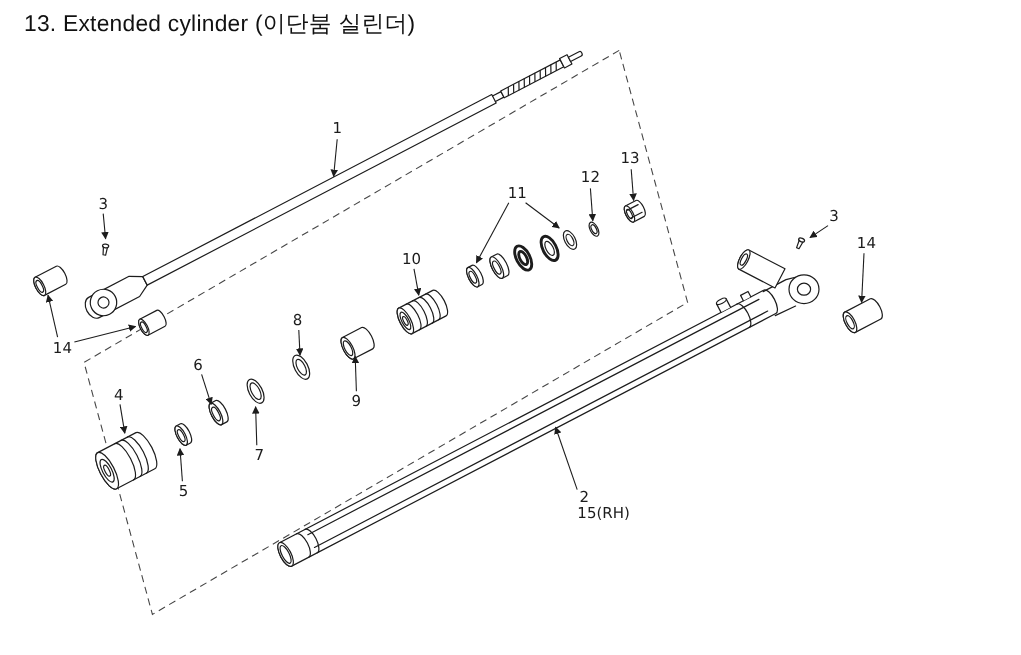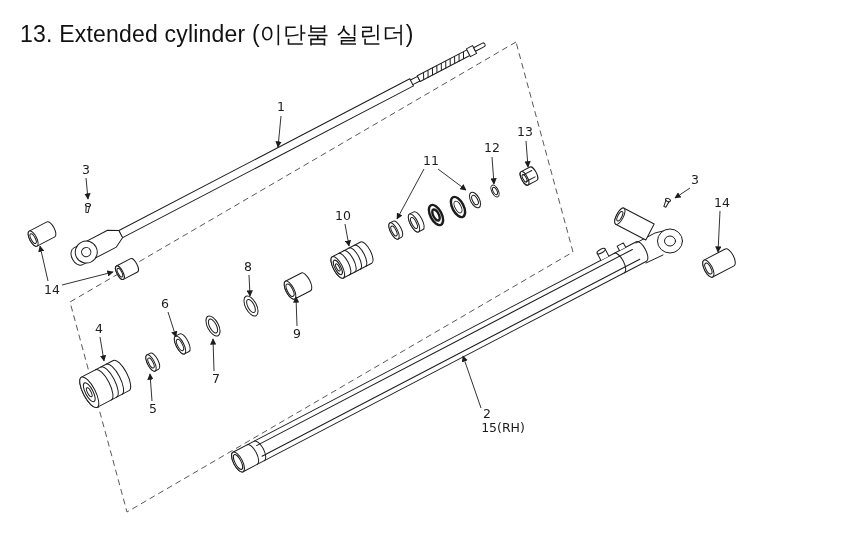--- a/index.html
+++ b/index.html
@@ -1,18 +1,18 @@
 <!DOCTYPE html>
 <html><head>
 <meta charset="utf-8">
 <style>
   html,body{margin:0;padding:0;background:#fff;}
   .stage{position:relative;width:851px;height:546px;background:#fff;overflow:hidden;
          font-family:"Liberation Sans","DejaVu Sans",sans-serif;}
-  .title{position:absolute;left:20px;top:7px;font-size:23px;color:#111;letter-spacing:.2px;margin-top:12px;}
+  .title{position:absolute;left:20px;top:7px;font-size:19px;color:#111;letter-spacing:.2px;}
   svg{position:absolute;left:0;top:0;}
   .s{stroke:#1c1c1c;stroke-width:1;fill:none;stroke-linejoin:round;stroke-linecap:round;}
   .w{fill:#fff;}
   .dark{stroke-width:2.4;}
   .dash{stroke:#454545;stroke-width:.9;stroke-dasharray:6 4;fill:none;}
   .ld path{stroke:#1c1c1c;stroke-width:.9;fill:none;}
   .lbl{font-family:"DejaVu Sans","Liberation Sans",sans-serif;font-size:12.5px;fill:#1c1c1c;text-anchor:middle;}
 </style>
 </head>
 <body>

